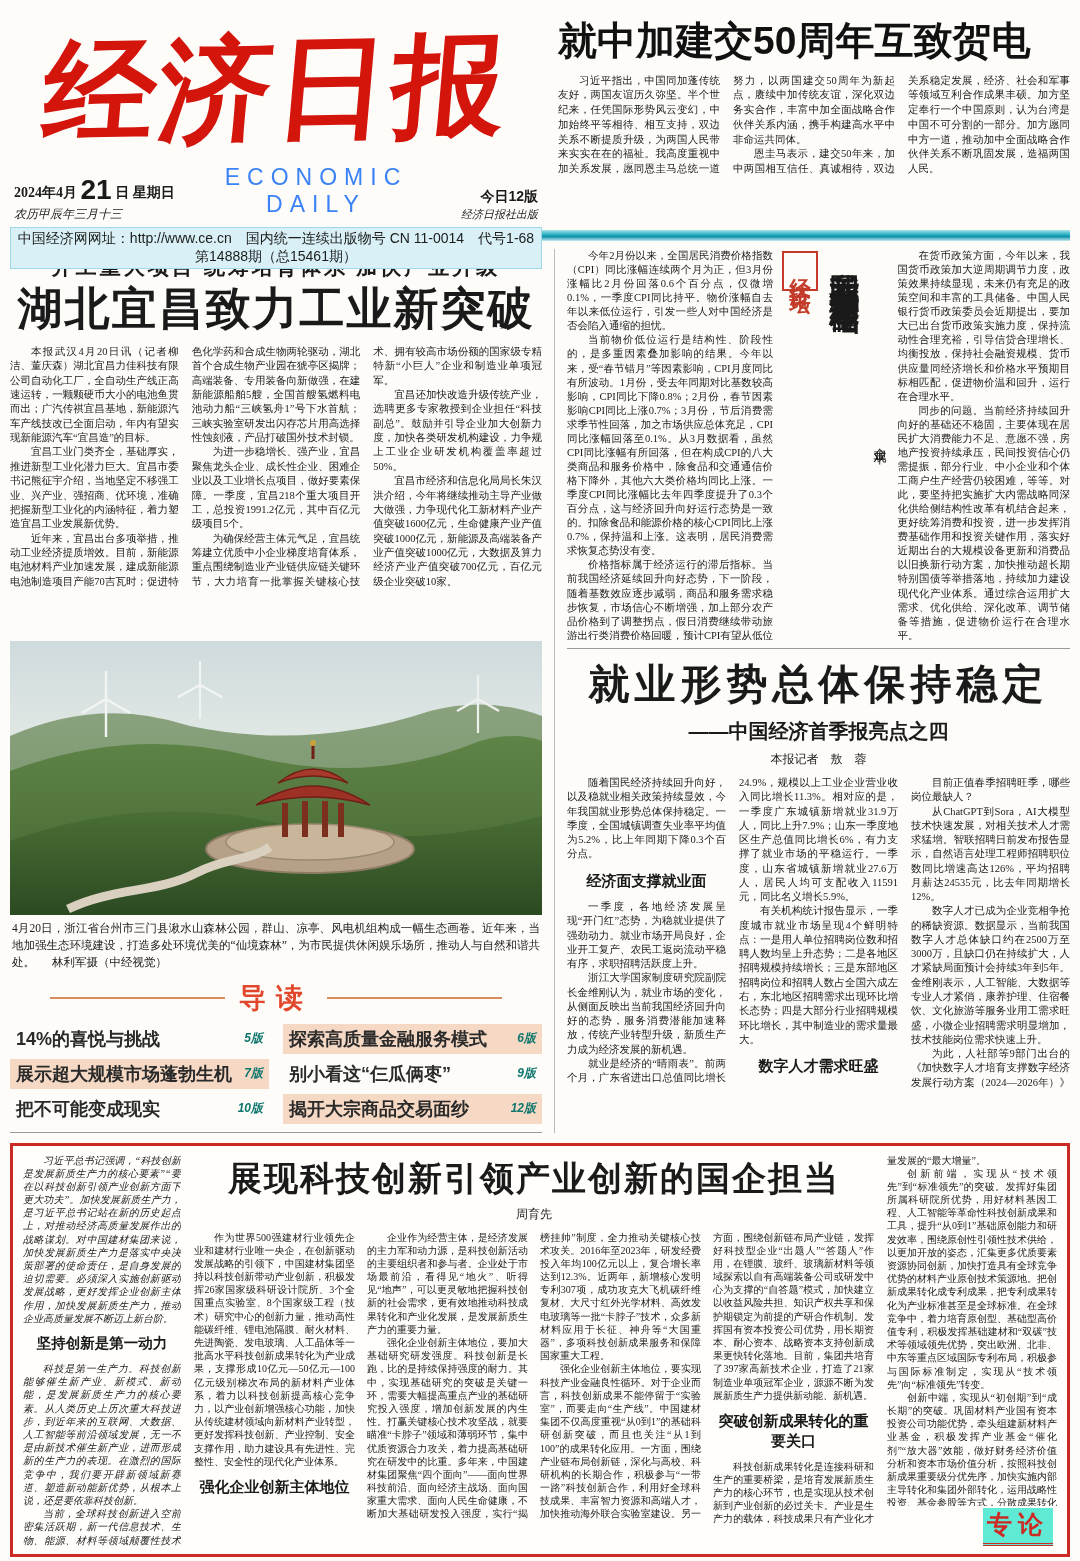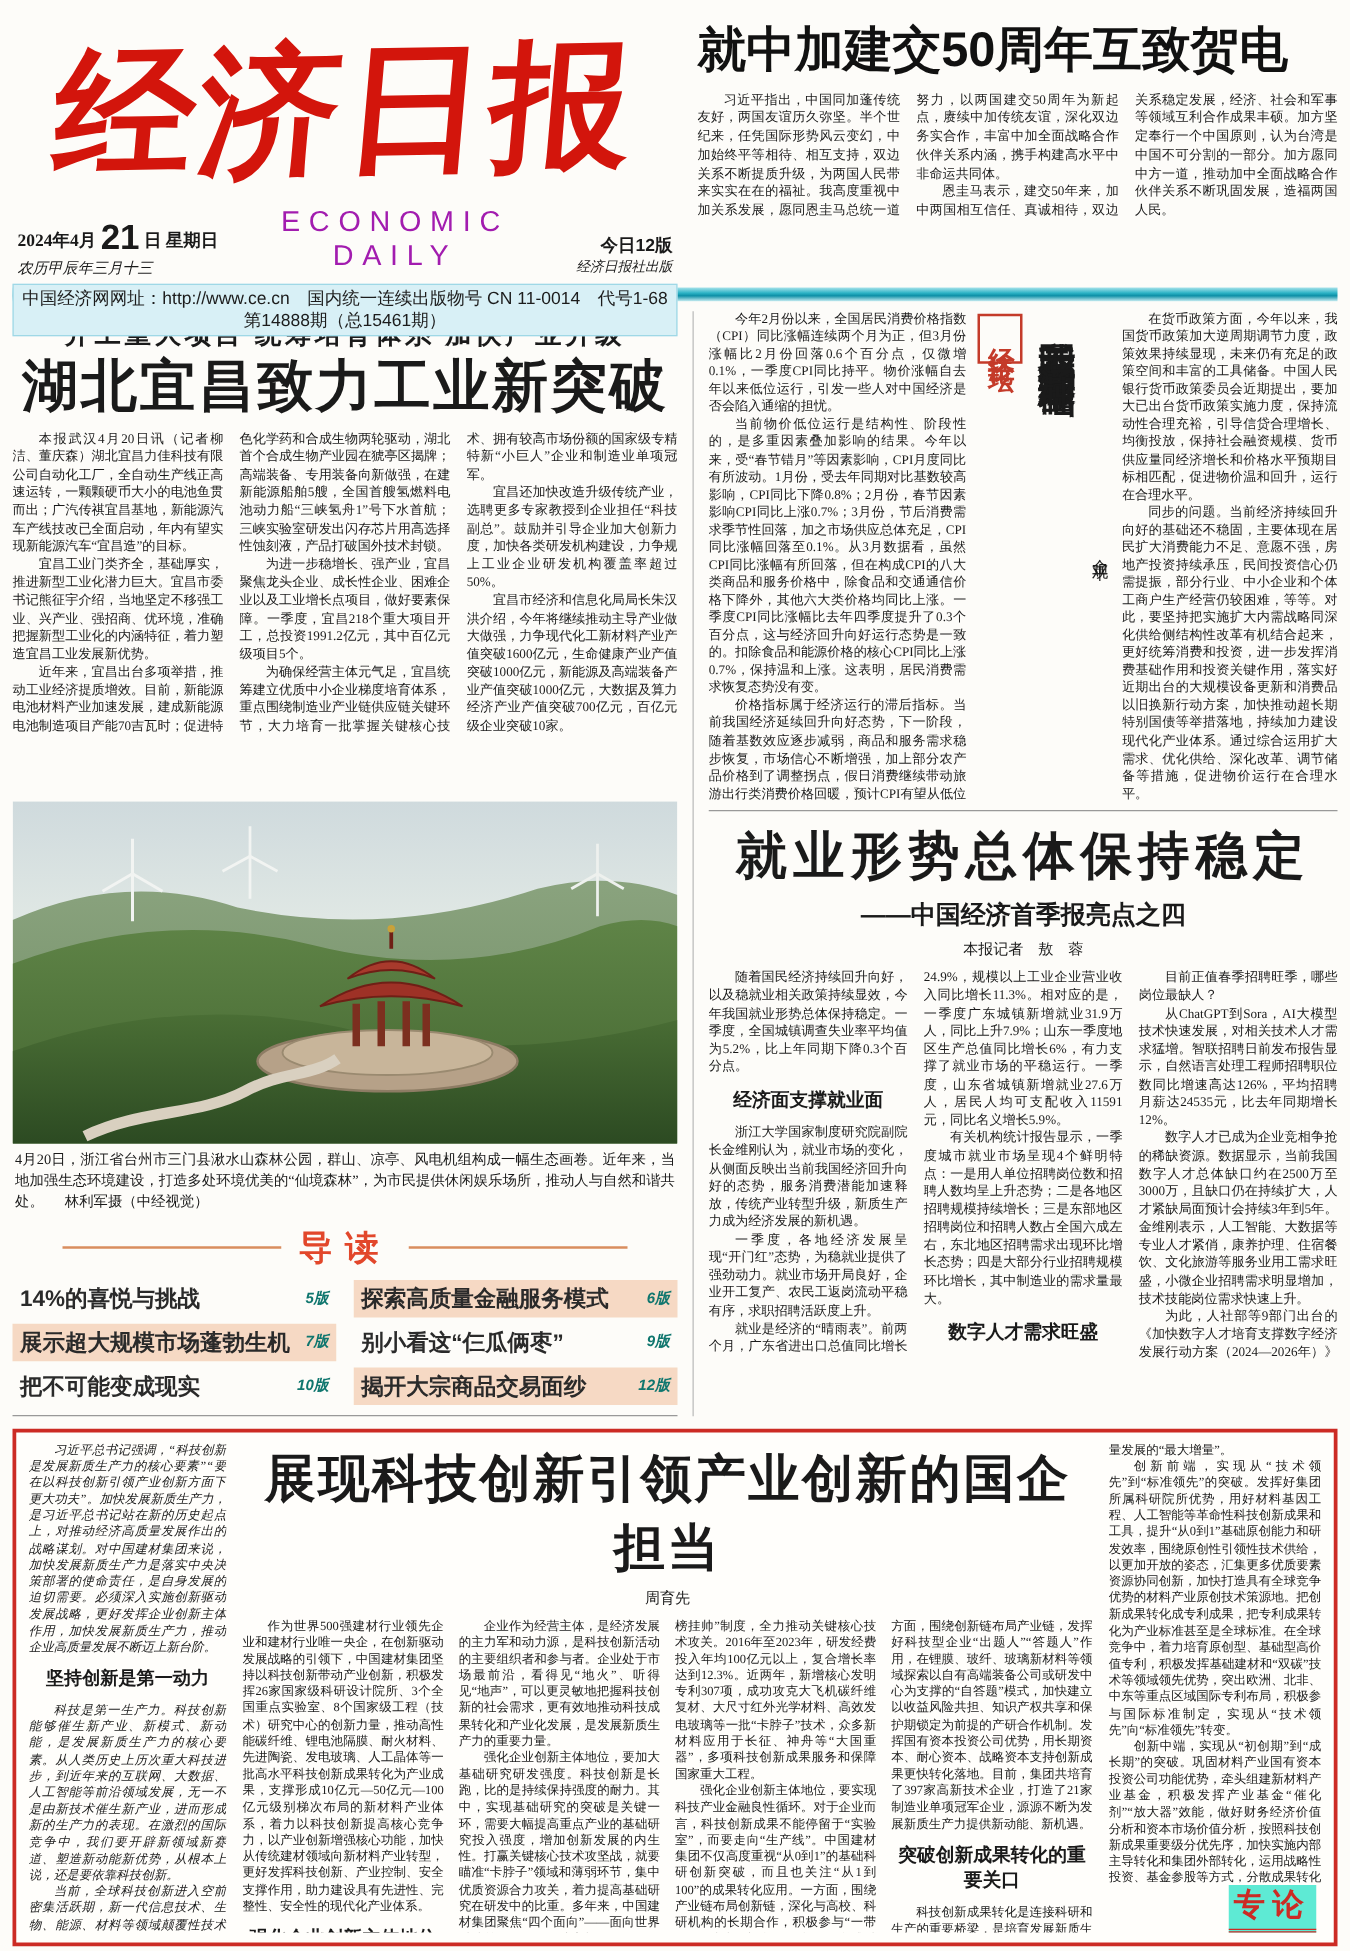--- a/index.html
+++ b/index.html
@@ -16,21 +16,21 @@
     font-family:"Liberation Serif", serif; font-weight:bold;
     font-size:112px; line-height:1.2; color:#d3150c; text-align:center;
     transform:skewX(-6deg) rotate(-1deg); letter-spacing:4px; margin-top:14px; height:142px;
   }
   .mast-info-row { display:flex; align-items:flex-end; padding:0 4px; margin-top:0; }
   .date-block { width:190px; line-height:1.25; }
   .date-main { font-weight:bold; font-size:14px; }
   .date-main .day { font-size:28px; font-family:"Liberation Sans",sans-serif; vertical-align:-2px; }
   .date-lunar { font-size:12px; font-style:italic; }
   .english-title { flex:1; text-align:center; font-family:"Liberation Sans",sans-serif;
-    font-size:23px; letter-spacing:7px; color:#a21caf; padding-bottom:4px; }
+    font-size:23px; letter-spacing:7px; color:#3b82f6; padding-bottom:4px; }
   .edition-block { width:110px; text-align:right; line-height:1.4; }
   .edition-today { font-weight:bold; font-size:14px; font-family:"Liberation Sans",sans-serif; }
   .edition-pub { font-size:11px; font-style:italic; }
   .info-bar {
     margin-top:5px; background:#d8f0f6; border:1px solid #9fd8e6;
     font-size:14px; text-align:center; padding:2px 0; color:#1c1c1c;
     font-family:"Liberation Sans",sans-serif;
   }
   .mast-right { flex:1; padding-left:16px; padding-top:10px; }
   .tr-headline { font-family:"Liberation Sans",sans-serif; font-weight:900;
@@ -92,21 +92,21 @@
     font-size:10.5px; line-height:1.36; text-align:justify; }
   .colhead { font-family:"Liberation Sans",sans-serif; font-weight:bold; font-size:15px;
     text-align:center; text-indent:0; margin:9px 0; break-inside:avoid; }
   
   .soe { margin-top:10px; border:3px solid #cc2b24; padding:8px 10px; height:414px;
     display:flex; gap:13px; background:#fffefb; }
   .soe-left { width:158px; font-size:10px; line-height:1.32; text-align:justify; overflow:hidden; }
   .soe-left p { font-style:italic; }
   .soe-left .colhead { font-style:normal; font-size:14.5px; }
   .soe-center { flex:1; display:flex; flex-direction:column; }
-  .soe-headline { font-family:Liberation Serif, serif; font-weight:900; font-size:41px;
+  .soe-headline { font-family:Liberation Serif, serif; font-weight:900; font-size:34px;
     text-align:center; letter-spacing:2px; margin:2px 0 4px; }
   .soe-byline { font-size:12px; text-align:center; margin-bottom:8px; }
   .soe-text { column-count:4; column-gap:12px; height:300px; overflow:hidden;
     font-size:10px; line-height:1.32; text-align:justify; }
   .soe-right { width:170px; position:relative; font-size:10px; line-height:1.32; text-align:justify; }
   .soe-right-text { height:352px; overflow:hidden; }
   .soe-badge { position:absolute; right:4px; bottom:0; background:#5eead4;
     color:#cc2b24; font-family:"Liberation Sans",sans-serif; font-weight:900;
     font-size:25px; letter-spacing:6px; border-bottom:3px double #cc2b24; padding:0 4px 2px; }
 </style>
@@ -289,22 +289,22 @@
         </div>
       </div>
 
       <div class="employment">
         <div class="emp-headline">就业形势总体保持稳定</div>
         <div class="emp-subtitle">——中国经济首季报亮点之四</div>
         <div class="emp-byline">本报记者　敖　蓉</div>
         <div class="emp-text">
           <p class="np">随着国民经济持续回升向好，以及稳就业相关政策持续显效，今年我国就业形势总体保持稳定。一季度，全国城镇调查失业率平均值为5.2%，比上年同期下降0.3个百分点。</p>
           <h4 class="colhead">经济面支撑就业面</h4>
+          <p class="np">一季度，各地经济发展呈现“开门红”态势，为稳就业提供了强劲动力。就业市场开局良好，企业开工复产、农民工返岗流动平稳有序，求职招聘活跃度上升。</p>
           <p class="np">浙江大学国家制度研究院副院长金维刚认为，就业市场的变化，从侧面反映出当前我国经济回升向好的态势，服务消费潜能加速释放，传统产业转型升级，新质生产力成为经济发展的新机遇。</p>
-          <p class="np">一季度，各地经济发展呈现“开门红”态势，为稳就业提供了强劲动力。就业市场开局良好，企业开工复产、农民工返岗流动平稳有序，求职招聘活跃度上升。</p>
           <p class="np">就业是经济的“晴雨表”。前两个月，广东省进出口总值同比增长24.9%，规模以上工业企业营业收入同比增长11.3%。相对应的是，一季度广东城镇新增就业31.9万人，同比上升7.9%；山东一季度地区生产总值同比增长6%，有力支撑了就业市场的平稳运行。一季度，山东省城镇新增就业27.6万人，居民人均可支配收入11591元，同比名义增长5.9%。</p>
           <p class="np">有关机构统计报告显示，一季度城市就业市场呈现4个鲜明特点：一是用人单位招聘岗位数和招聘人数均呈上升态势；二是各地区招聘规模持续增长；三是东部地区招聘岗位和招聘人数占全国六成左右，东北地区招聘需求出现环比增长态势；四是大部分行业招聘规模环比增长，其中制造业的需求量最大。</p>
           <h4 class="colhead">数字人才需求旺盛</h4>
           <p class="np">目前正值春季招聘旺季，哪些岗位最缺人？</p>
           <p class="np">从ChatGPT到Sora，AI大模型技术快速发展，对相关技术人才需求猛增。智联招聘日前发布报告显示，自然语言处理工程师招聘职位数同比增速高达126%，平均招聘月薪达24535元，比去年同期增长12%。</p>
           <p class="np">数字人才已成为企业竞相争抢的稀缺资源。数据显示，当前我国数字人才总体缺口约在2500万至3000万，且缺口仍在持续扩大，人才紧缺局面预计会持续3年到5年。金维刚表示，人工智能、大数据等专业人才紧俏，康养护理、住宿餐饮、文化旅游等服务业用工需求旺盛，小微企业招聘需求明显增加，技术技能岗位需求快速上升。</p>
           <p class="np">为此，人社部等9部门出台的《加快数字人才培育支撑数字经济发展行动方案（2024—2026年）》提出，紧贴数字产业化和产业数字化发展需要，用3年左右时间，扎实开展数字人才育、引、留、用等专项行动，着力打造一支规模壮大、素质优良、结构优化、分布合理的高水平数字人才队伍，更好支撑数字经济高质量发展。</p>
 
         </div>
       </div>

